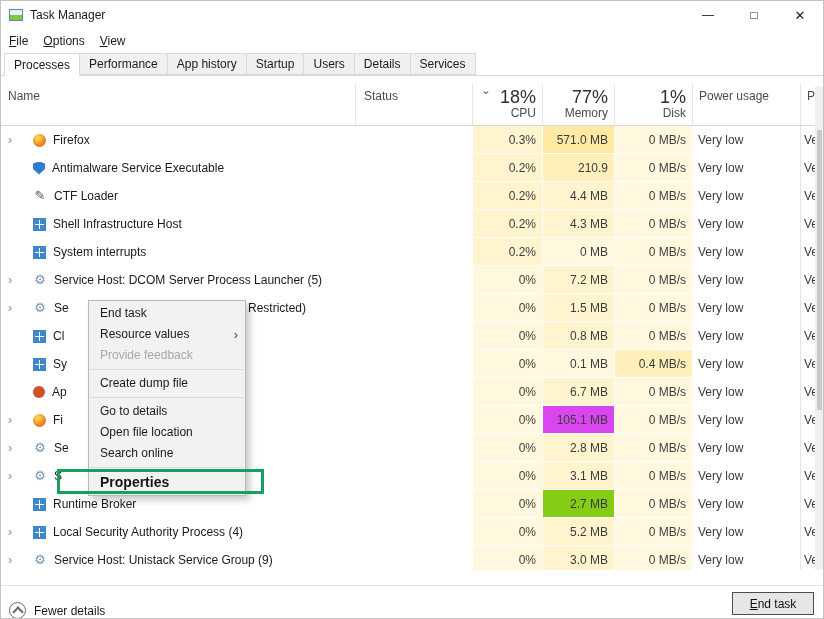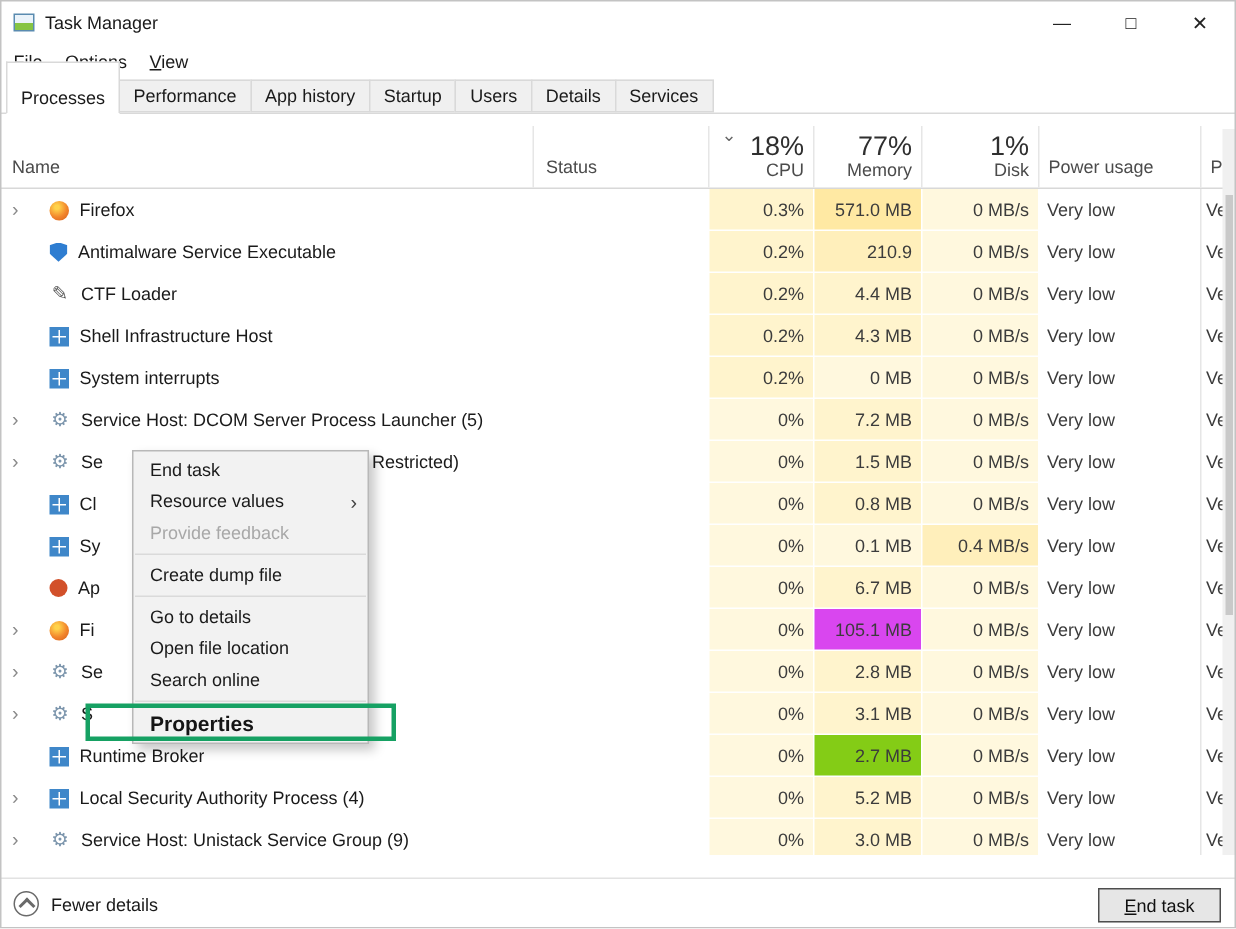--- a/index.html
+++ b/index.html
@@ -19,33 +19,33 @@
   
   .menubar{position:absolute;top:30px;left:0;right:0;height:22px;display:flex;align-items:center;padding-left:9px;}
   .mitem{display:inline-block;margin-right:15px;}
   .ul1{display:inline-block;}
   .ul1::first-letter{text-decoration:underline;}
 
   
   .tabbar{position:absolute;top:52px;left:0;right:0;height:24px;display:flex;align-items:flex-end;padding-left:4px;box-sizing:border-box;border-bottom:1px solid #d9d9d9;}
   .tab{background:#f0f0f0;border:1px solid #d9d9d9;padding:4px 9px 3px;line-height:13px;white-space:nowrap;}
   .tab+.tab{margin-left:-1px;}
-  .tab.active{background:#fff;border-bottom-color:#fff;margin-bottom:-1px;padding-top:17px;position:relative;z-index:2;}
+  .tab.active{background:#fff;border-bottom-color:#fff;margin-bottom:-1px;padding-top:5px;position:relative;z-index:2;}
 
   
   .thead{position:absolute;top:84px;left:0;width:824px;height:42px;display:flex;border-bottom:1px solid #d8d8d8;box-sizing:border-box;background:#fff;}
   .th{position:relative;box-sizing:border-box;border-left:1px solid #e6e6e6;}
   .th-name{width:355px;border-left:none;}
   .th-status{width:117px;}
   .th-cpu{width:70px;}
   .th-mem{width:72px;}
   .th-disk{width:78px;}
   .th-power{width:108px;}
   .th-trend{flex:1;}
-  .h-label-bl{position:absolute;left:8px;bottom:7px;color:#4b4b4b;white-space:nowrap;}
+  .h-label-bl{position:absolute;left:8px;bottom:22px;color:#4b4b4b;white-space:nowrap;}
   .th-power .h-label-bl,.th-trend .h-label-bl{left:6px;}
   .th-trend{overflow:hidden;}
   .h-pct{position:absolute;right:6px;top:3px;font-size:18px;color:#2f2f2f;}
   .h-label-br{position:absolute;right:6px;bottom:5px;color:#4b4b4b;}
   .sort{position:absolute;left:8px;top:-1px;font-size:12px;color:#666;}
 
   
   .rows{position:absolute;top:126px;left:0;width:824px;height:444px;overflow:hidden;}
   .prow{display:flex;height:28px;}
   .cell{box-sizing:border-box;height:28px;line-height:28px;}
@@ -84,21 +84,21 @@
   .cm-item.disabled{color:#a8a8a8;}
   .cm-arrow{position:absolute;right:7px;top:0;line-height:21px;color:#444;font-size:13px;}
   .cm-sep{height:1px;background:#dadada;margin:3px 1px;}
   .cm-item.prop{font-size:14px;font-weight:600;height:22px;line-height:22px;color:#151515;}
 
   
   .annotation{position:absolute;left:57px;top:469px;width:201px;height:19px;border:3px solid #16a163;z-index:12;pointer-events:none;}
 
   
   .footer{position:absolute;left:0;right:0;bottom:0;height:34px;border-top:1px solid #e2e2e2;background:#fff;
-          display:flex;align-items:center;padding-left:9px;box-sizing:border-box;z-index:6;}
+          display:flex;align-items:flex-end;padding-left:9px;box-sizing:border-box;z-index:6;}
   .toggle{display:flex;align-items:center;}
   .circ{width:17px;height:17px;border:1px solid #6a6a6a;border-radius:50%;display:flex;align-items:center;justify-content:center;margin-right:8px;box-sizing:border-box;}
   .chevup{width:6px;height:6px;border-left:2px solid #6a6a6a;border-top:2px solid #6a6a6a;transform:translateY(1px) rotate(45deg);}
   .endtask{position:absolute;right:10px;top:6px;width:82px;height:23px;background:#e6e6e6;border:1px solid #4e4e4e;
            font-family:inherit;font-size:12px;color:#111;padding:0;}
 </style>
 </head>
 <body>
 
 <div class="frame"></div>

